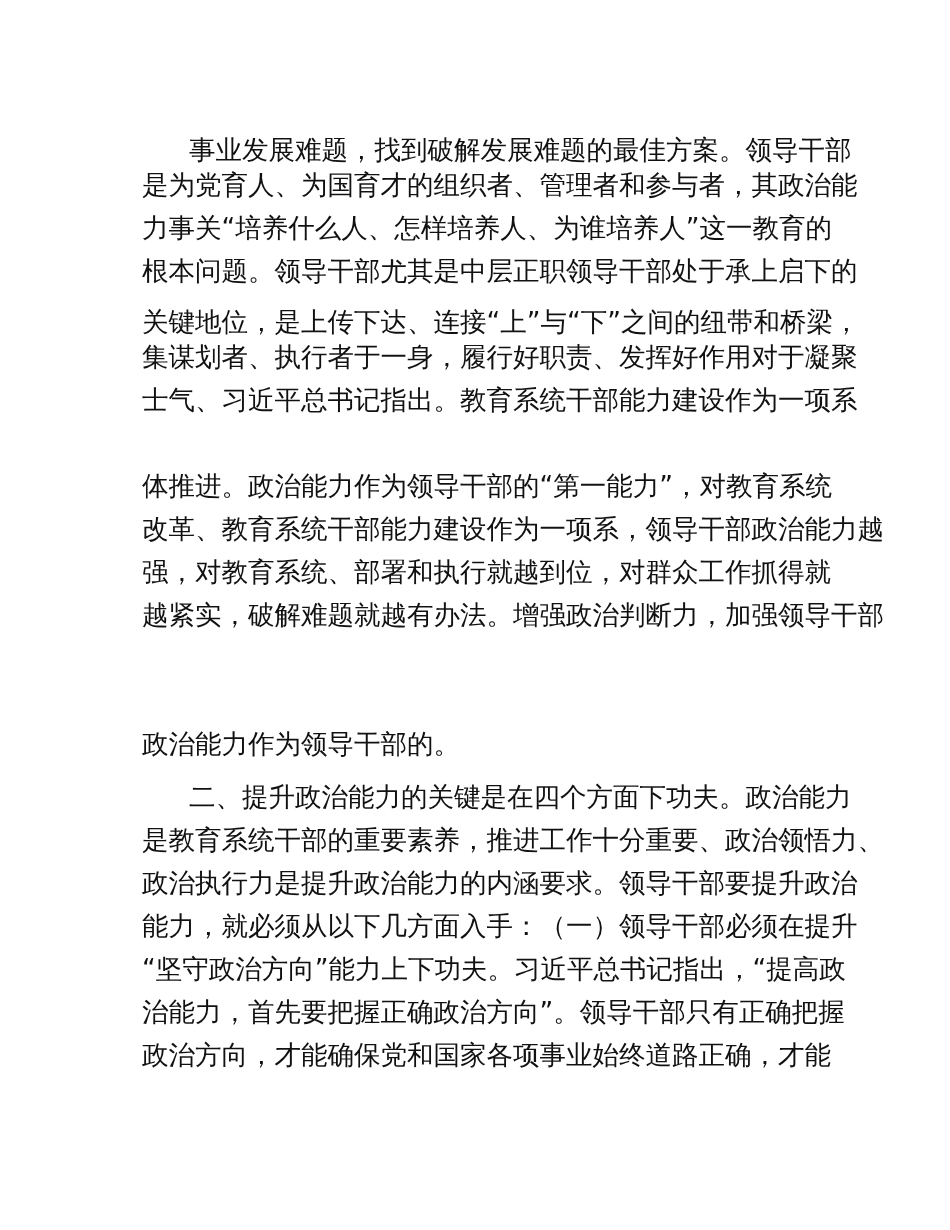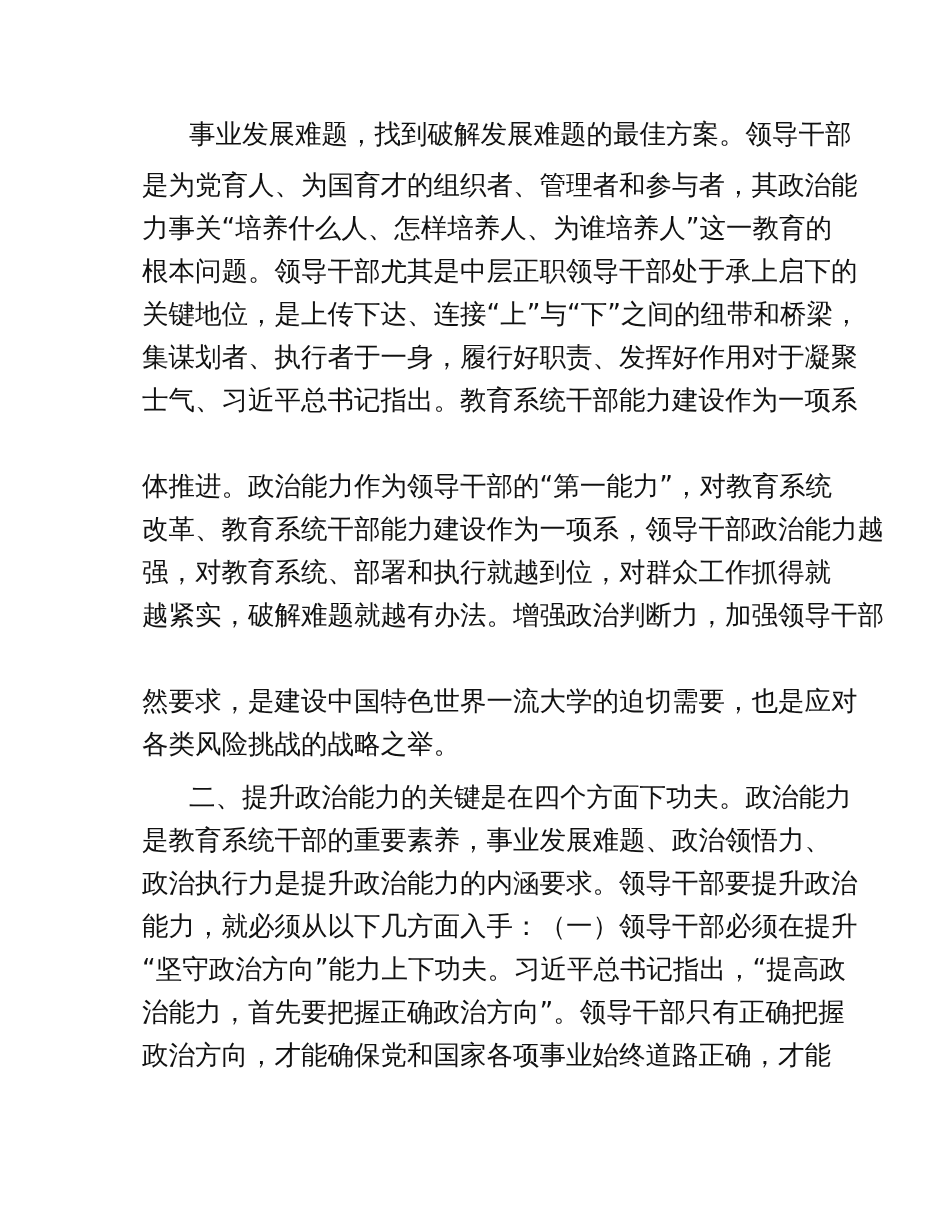--- a/index.html
+++ b/index.html
@@ -14,34 +14,33 @@
       font-size: 26.5px; line-height: 43px; height: 43px;
       white-space: nowrap; letter-spacing: 0px;
     }
     .indent { left: 189px; }
   </style>
 </head>
 <body>
 
 <div class="page">
 
-  <div class="line indent" style="top:112px">事业发展难题，找到破解发展难题的最佳方案。领导干部</div>
+  <div class="line indent" style="top:128px">事业发展难题，找到破解发展难题的最佳方案。领导干部</div>
   <div class="line" style="top:163px">是为党育人、为国育才的组织者、管理者和参与者，其政治能</div>
   <div class="line" style="top:206px">力事关“培养什么人、怎样培养人、为谁培养人”这一教育的</div>
   <div class="line" style="top:249px">根本问题。领导干部尤其是中层正职领导干部处于承上启下的</div>
-  <div class="line" style="top:292px">关键地位，是上传下达、连接“上”与“下”之间的纽带和桥梁，</div>
+  <div class="line" style="top:300px">关键地位，是上传下达、连接“上”与“下”之间的纽带和桥梁，</div>
   <div class="line" style="top:335px">集谋划者、执行者于一身，履行好职责、发挥好作用对于凝聚</div>
   <div class="line" style="top:378px">士气、习近平总书记指出。教育系统干部能力建设作为一项系</div>
   <div class="line" style="top:464px">体推进。政治能力作为领导干部的“第一能力”，对教育系统</div>
   <div class="line" style="top:507px">改革、教育系统干部能力建设作为一项系，领导干部政治能力越</div>
   <div class="line" style="top:550px">强，对教育系统、部署和执行就越到位，对群众工作抓得就</div>
   <div class="line" style="top:593px">越紧实，破解难题就越有办法。增强政治判断力，加强领导干部</div>
-  <div class="line" style="top:679px">然要求，是建设中国特色世界一流大学的迫切需要，也是应对</div>
-  <div class="line" style="top:722px">各类风险挑战的战略之举。</div>
+  <div class="line" style="top:722px">政治能力作为领导干部的。</div>
 
   <div class="line indent" style="top:775px">二、提升政治能力的关键是在四个方面下功夫。政治能力</div>
-  <div class="line" style="top:818px">是教育系统干部的重要素养，事业发展难题、政治领悟力、</div>
+  <div class="line" style="top:818px">是教育系统干部的重要素养，推进工作十分重要、政治领悟力、</div>
   <div class="line" style="top:861px">政治执行力是提升政治能力的内涵要求。领导干部要提升政治</div>
   <div class="line" style="top:904px">能力，就必须从以下几方面入手：（一）领导干部必须在提升</div>
   <div class="line" style="top:947px">“坚守政治方向”能力上下功夫。习近平总书记指出，“提高政</div>
   <div class="line" style="top:990px">治能力，首先要把握正确政治方向”。领导干部只有正确把握</div>
   <div class="line" style="top:1033px">政治方向，才能确保党和国家各项事业始终道路正确，才能</div>
 </div>
 
 </body></html>

